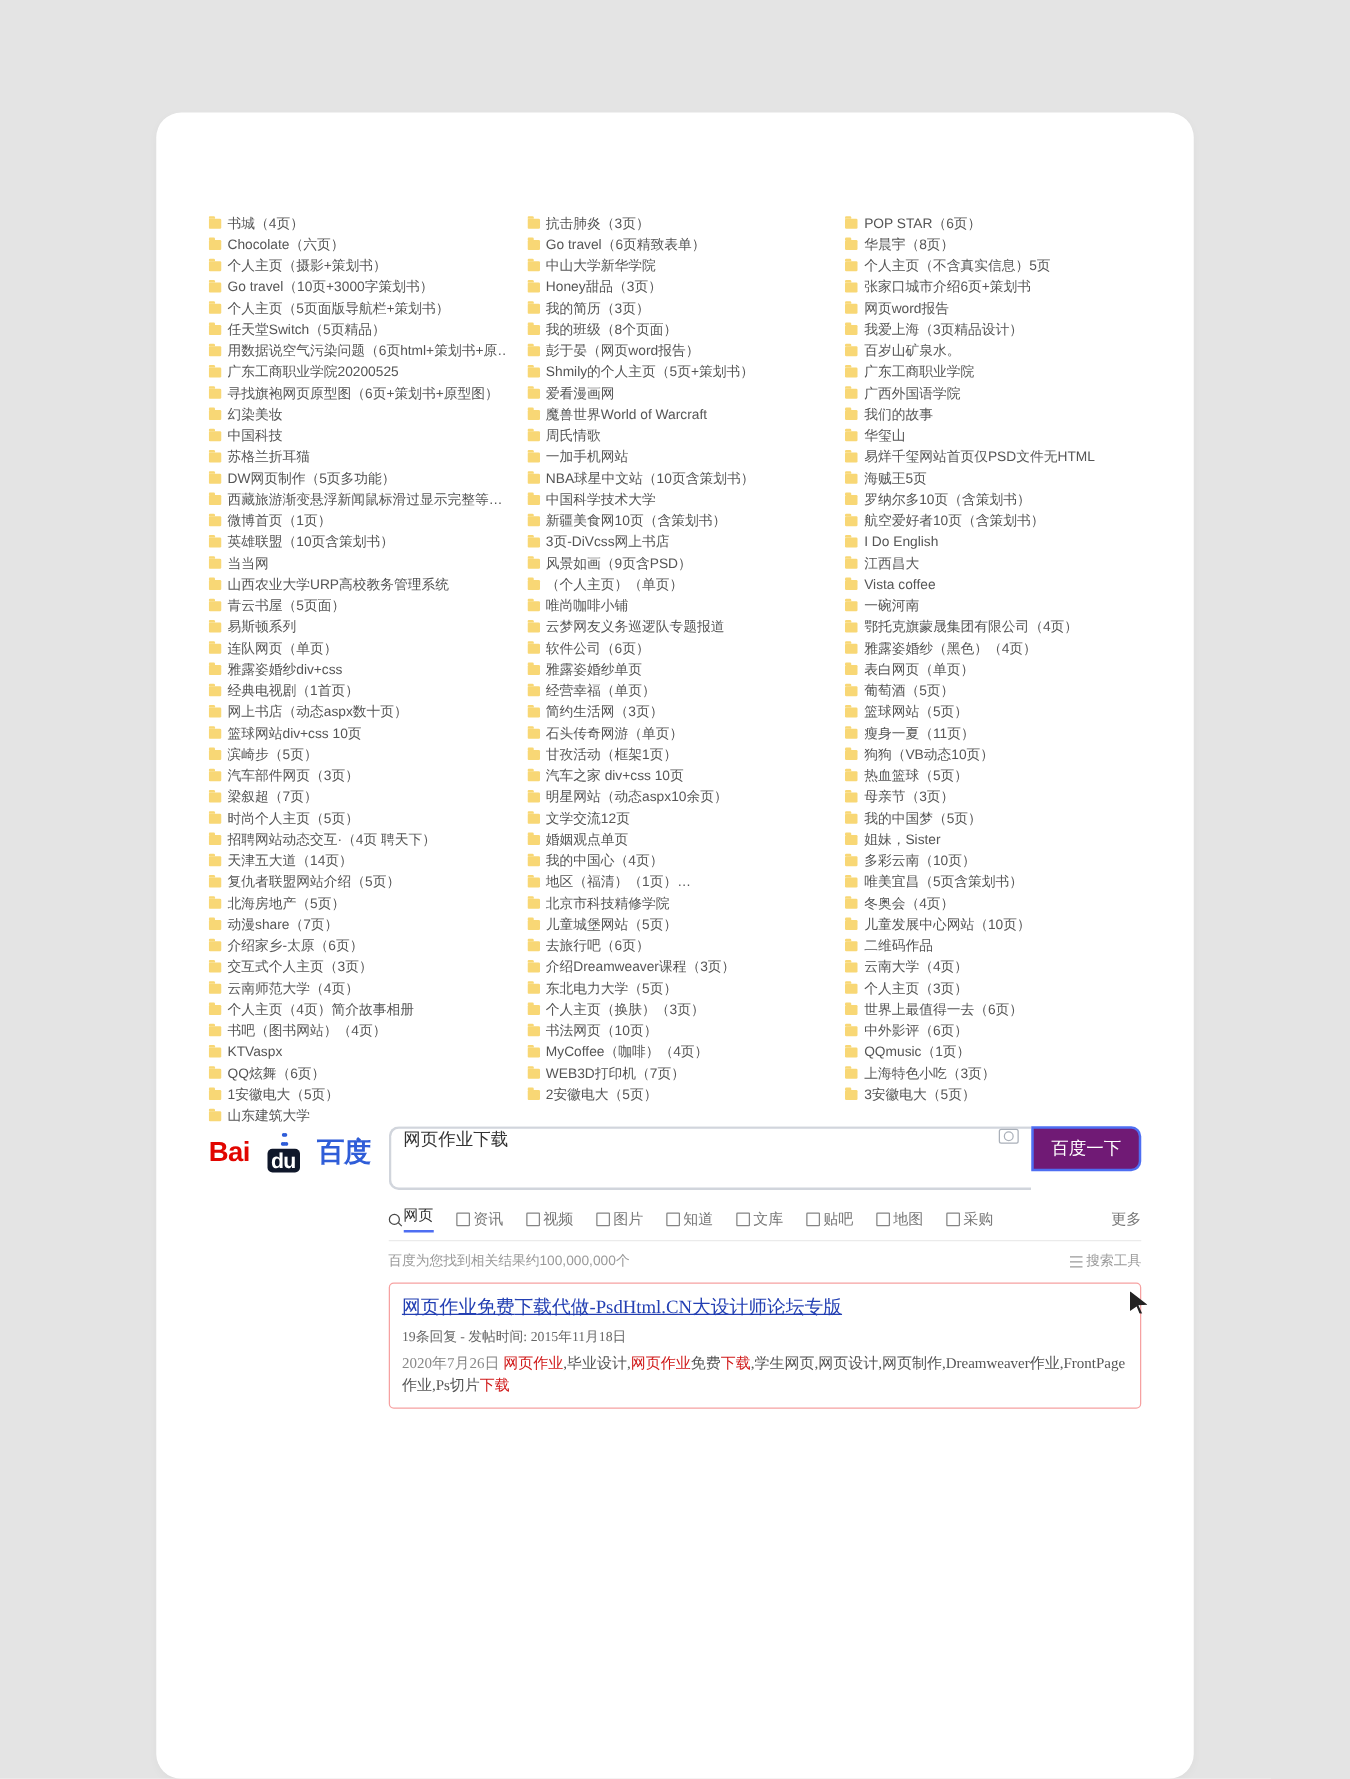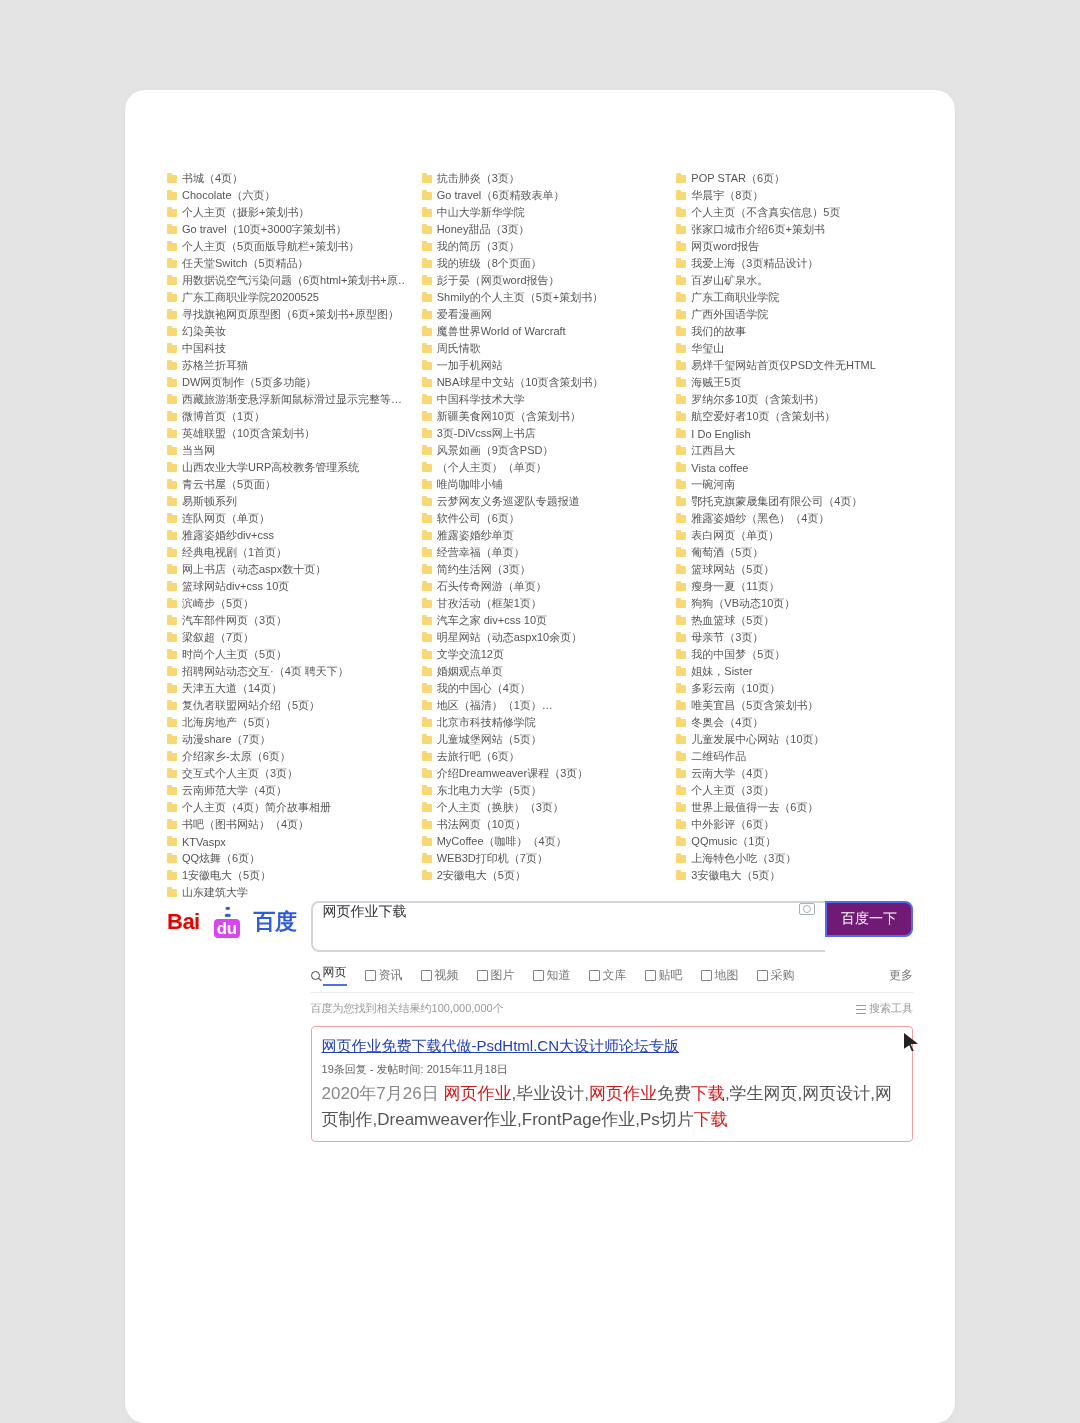--- a/index.html
+++ b/index.html
@@ -79,21 +79,21 @@
     font-weight: bold;
     font-size: 22px;
     letter-spacing: -0.5px;
     padding-top: 4px;
     justify-content: flex-end;
   }
   .paw-col { color: #2f5dd8; display:flex; flex-direction:column; align-items:center; gap:0; }
   .paw { font-size: 10px; letter-spacing: -2px; line-height: 7px; }
   .bai { color: #e10601; }
   .du-pill {
-    background: #d946ef; color:#fff; border-radius: 4px;
+    background: #0f172a; color:#fff; border-radius: 4px;
     padding: 1px 3px; font-size: 17px; line-height: 1;
   }
   .du2 { color: #2f5dd8; }
   .search-main { flex: 1; }
   .search-row { display: flex; }
   .search-box {
     flex: 1; height: 51px;
     border: 2px solid #d1d5dc;
     border-right: none;
     border-radius: 8px 0 0 8px;
@@ -129,28 +129,28 @@
   .hr { height: 1px; background: #ebebeb; margin: 6px 0 8px 0; }
   .meta-row { display: flex; justify-content: space-between; font-size: 11px; color: #999; }
   .filter-icon { display:inline-block; width:10px; height:9px; background:
     linear-gradient(#999,#999) 0 0/10px 1px no-repeat,
     linear-gradient(#999,#999) 0 4px/10px 1px no-repeat,
     linear-gradient(#999,#999) 0 8px/10px 1px no-repeat;
     margin-right:3px; vertical-align:middle;
   }
   .result {
     border: 1px solid #f6a1a1; border-radius: 4px;
-    margin-top: 10px; padding: 8px 10px 8px 10px; position: relative;
+    margin-top: 10px; padding: 8px 10px 8px 10px; position: relative; font-family: Liberation Serif, serif;
   }
   .result-title { font-size: 15px; line-height: 1.5; cursor: pointer; }
   .rt-red { color: #d01919; }
   .rt-link { color: #2440b3; text-decoration: underline; }
   .rt-norm { text-decoration: underline; color: #2440b3; }
   .result-sub { font-size: 11px; color: #666; margin-top: 4px; }
-  .result-body { font-size: 17px; color: #555; margin-top: 4px; line-height: 1.55; }
+  .result-body { font-size: 12px; color: #555; margin-top: 4px; line-height: 1.55; }
   .rb-date { color: #888; }
   .rb-hl { color: #d01919; }
   .result-url { font-size: 11px; color: #5b7a5c; margin-top: 5px; }
   .result-url span { color: #aaa; margin: 0 3px; }
   .cache { color: #8a8f99; }
   .cursor-arrow {
     position: absolute; right: -6px; top: 6px; width: 14px; height: 18px;
     background: #222; clip-path: polygon(0 0, 100% 60%, 48% 62%, 70% 100%, 55% 100%, 38% 68%, 0 88%);
   }
 </style>

